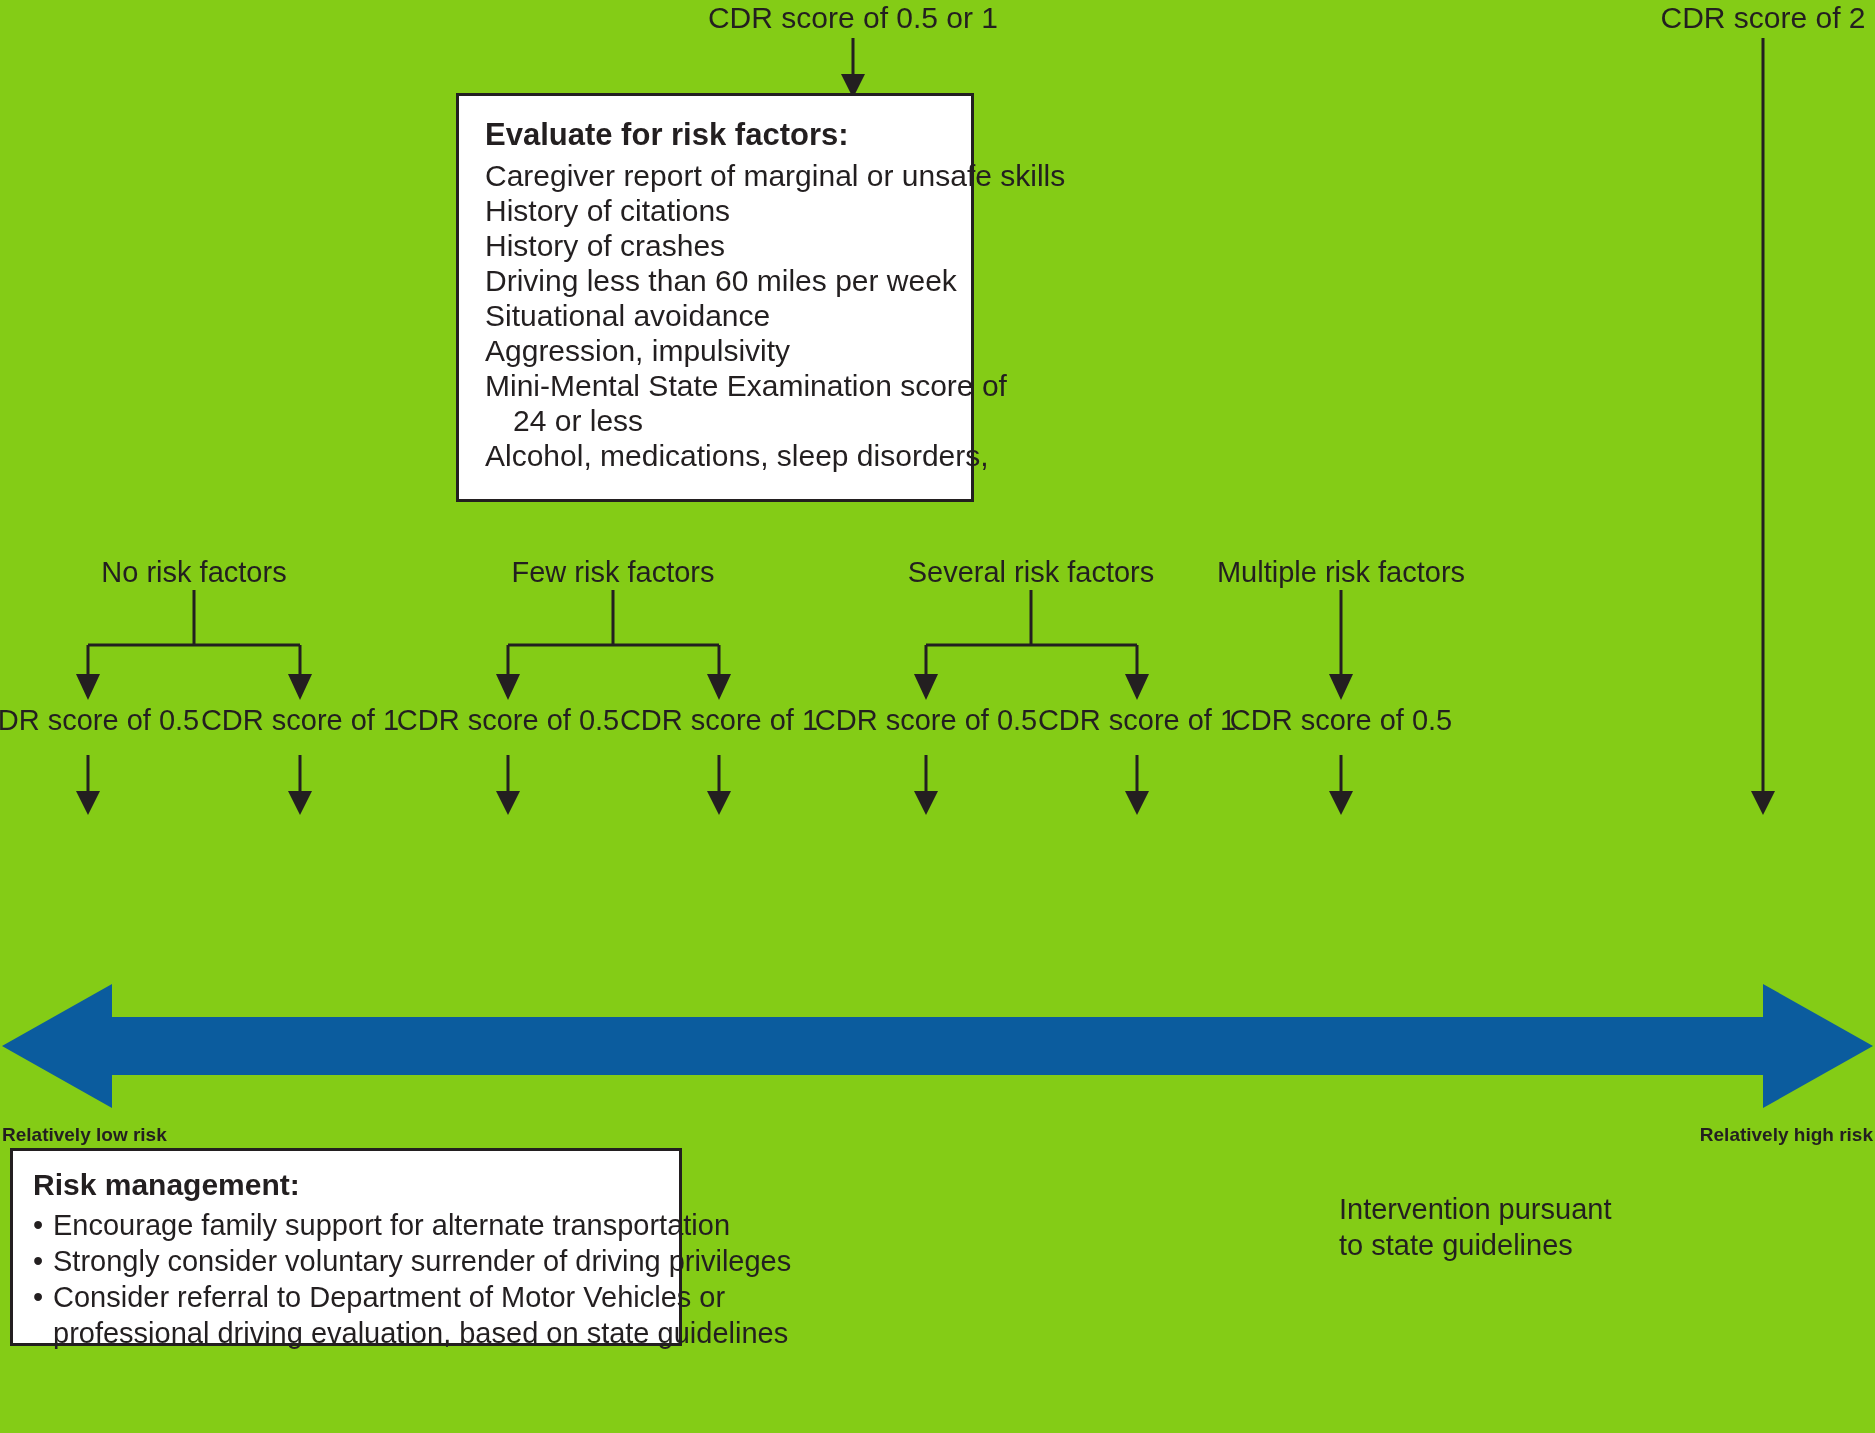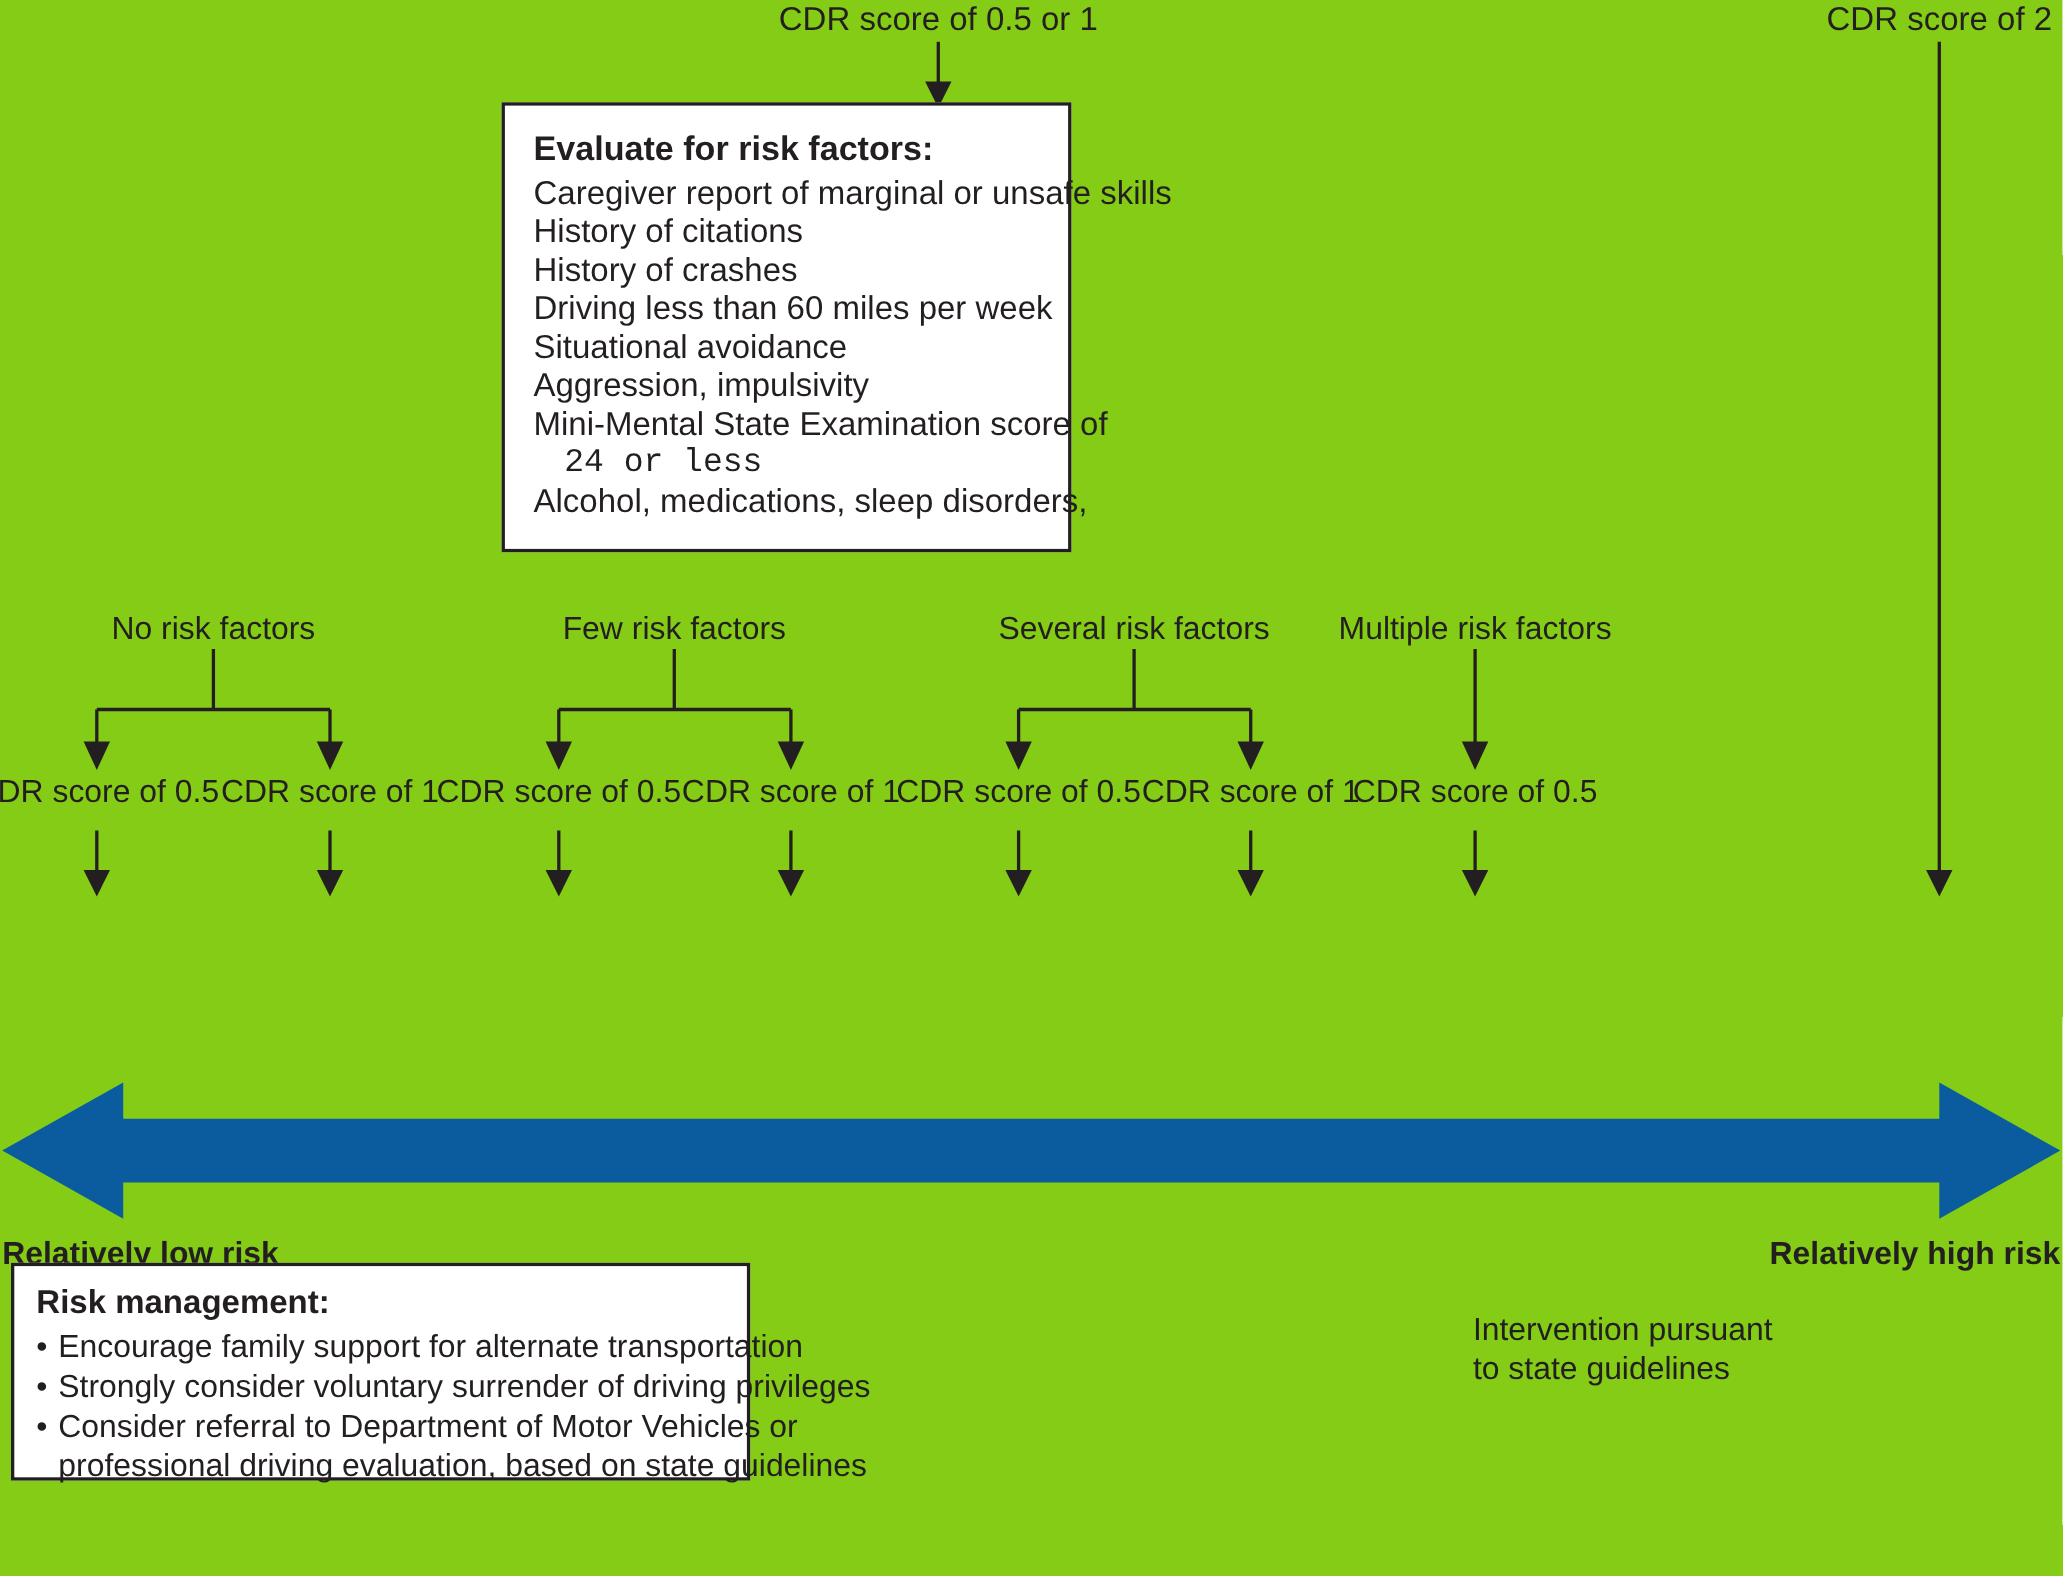--- a/index.html
+++ b/index.html
@@ -46,21 +46,21 @@
   }
   .t-branch {
     font-size: 29px;
     font-weight: 400;
   }
   .t-cdr {
     font-size: 29px;
     font-weight: 400;
   }
   .t-risklabel {
-    font-size: 29px;
+    font-size: 19px;
     font-weight: bold;
   }
   .t-intervention {
     font-size: 29px;
     font-weight: 400;
   }
   .t-rmtitle {
     font-size: 30px;
     font-weight: bold;
   }
@@ -85,21 +85,20 @@
   .bullet-dot {
     width: 20px;
     flex: 0 0 20px;
     color: #231f20;
   }
   .bullet-text {
     flex: 1;
   }
   .indent {
     padding-left: 28px;
-    font-family: Liberation Mono, monospace;
   }
 </style>
 </head>
 <body>
 
 <div id="stage">
 
   <svg class="layer" viewBox="0 0 1875 1433">
     <defs>
       <marker id="blk" markerWidth="14" markerHeight="14" refX="2" refY="6.2" orient="auto" markerUnits="userSpaceOnUse">

